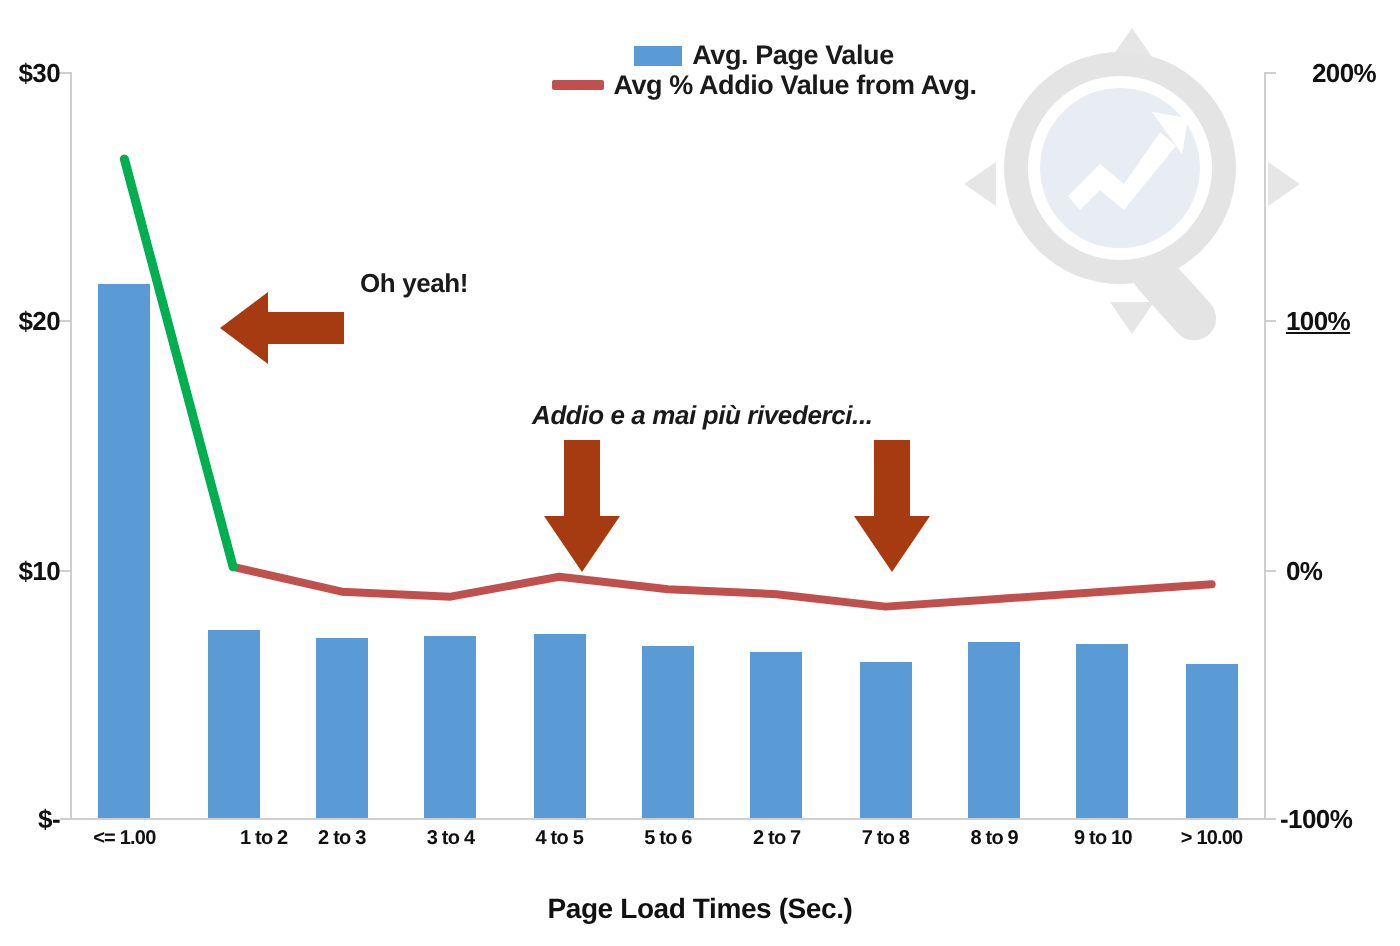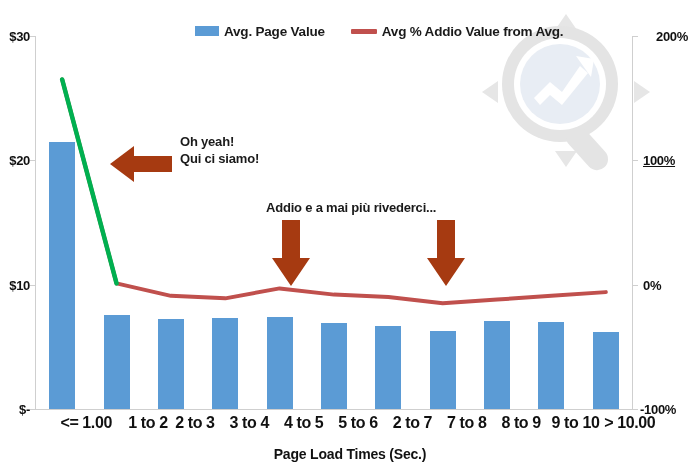--- a/index.html
+++ b/index.html
@@ -10,50 +10,50 @@
     overflow:hidden;
     position:relative;
   }
   #stage{position:absolute;left:0;top:0;width:700px;height:473px;}
   .abs{position:absolute;}
 
   
   #watermark{left:476px;top:4px;width:180px;height:172px;opacity:1;}
 
   
-  #legend{left:195px;top:20px;width:400px;height:22px;display:flex;align-items:center;}
+  #legend{left:195px;top:20px;width:400px;height:22px;display:flex;align-items:center;flex-direction:column;}
   .lg-item{display:flex;align-items:center;margin-right:26px;}
   .lg-swatch-bar{width:24px;height:10px;background:#5B9BD5;margin-right:5px;}
   .lg-swatch-line{width:26px;height:5px;background:#C0504D;margin-right:5px;border-radius:1px;}
   .lg-label{font-size:13.5px;color:#1a1a1a;font-weight:600;white-space:nowrap;letter-spacing:-0.2px;}
 
   
   .ylab{font-size:13px;color:#111;font-weight:600;text-align:right;width:46px;letter-spacing:-0.3px;}
   .y2lab{font-size:13px;color:#111;font-weight:600;text-align:left;width:58px;letter-spacing:-0.3px;}
-  .xlab{font-size:16px;color:#111;font-weight:600;text-align:center;letter-spacing:-0.4px;white-space:nowrap;margin-left:24px;}
+  .xlab{font-size:10px;color:#111;font-weight:600;text-align:center;letter-spacing:-0.4px;white-space:nowrap;}
   #xtitle{left:0;top:446px;width:700px;text-align:center;font-size:14px;font-weight:700;color:#111;letter-spacing:-0.2px;}
 
   
   #axisLeft{left:35px;top:36px;width:1px;height:374px;background:#cfcfcf;}
   #axisRight{left:632px;top:36px;width:1px;height:374px;background:#cfcfcf;}
   #axisBottom{left:35px;top:409px;width:598px;height:1px;background:#cfcfcf;}
   .tickL{width:5px;height:1px;background:#cfcfcf;left:30px;}
   .tickR{width:5px;height:1px;background:#cfcfcf;left:633px;}
 
   
   .bar{position:absolute;background:#5B9BD5;bottom:0;}
   #bars{left:35px;top:36px;width:598px;height:373px;}
 
   
   #lines{left:35px;top:36px;width:598px;height:373px;}
 
   
   .annot-text{font-size:13px;font-weight:700;color:#1a1a1a;letter-spacing:-0.2px;line-height:17px;white-space:nowrap;}
   #annot1-text{left:180px;top:133px;}
-  #annot2-text{left:266px;top:199px;white-space:nowrap;}
+  #annot2-text{left:266px;top:199px;white-space:nowrap;font-style:italic;}
   #arrowLeft{left:110px;top:144px;width:62px;height:40px;}
   #arrowDown1{left:270px;top:220px;width:42px;height:66px;}
   #arrowDown2{left:425px;top:220px;width:42px;height:66px;}
 </style>
 </head>
 <body>
 
 <div id="stage">
 
   <div class="abs" id="watermark">
@@ -145,21 +145,20 @@
 
   <div class="abs" id="xtitle">Page Load Times (Sec.)</div>
 
   <div class="abs" id="arrowLeft">
     <svg viewBox="0 0 62 40" width="62" height="40">
       <polygon points="0,20 24,2 24,12 62,12 62,28 24,28 24,38" fill="#A63A11"></polygon>
     </svg>
   </div>
   <div class="abs annot-text" id="annot1-text">
     <div>Oh yeah!</div>
-    <div>Qui ci siamo!</div>
   </div>
 
   <div class="abs annot-text" id="annot2-text">
     <div>Addio e a mai più rivederci...</div>
   </div>
   <div class="abs" id="arrowDown1">
     <svg viewBox="0 0 42 66" width="42" height="66">
       <polygon points="21,66 2,38 12,38 12,0 30,0 30,38 40,38" fill="#A63A11"></polygon>
     </svg>
   </div>

